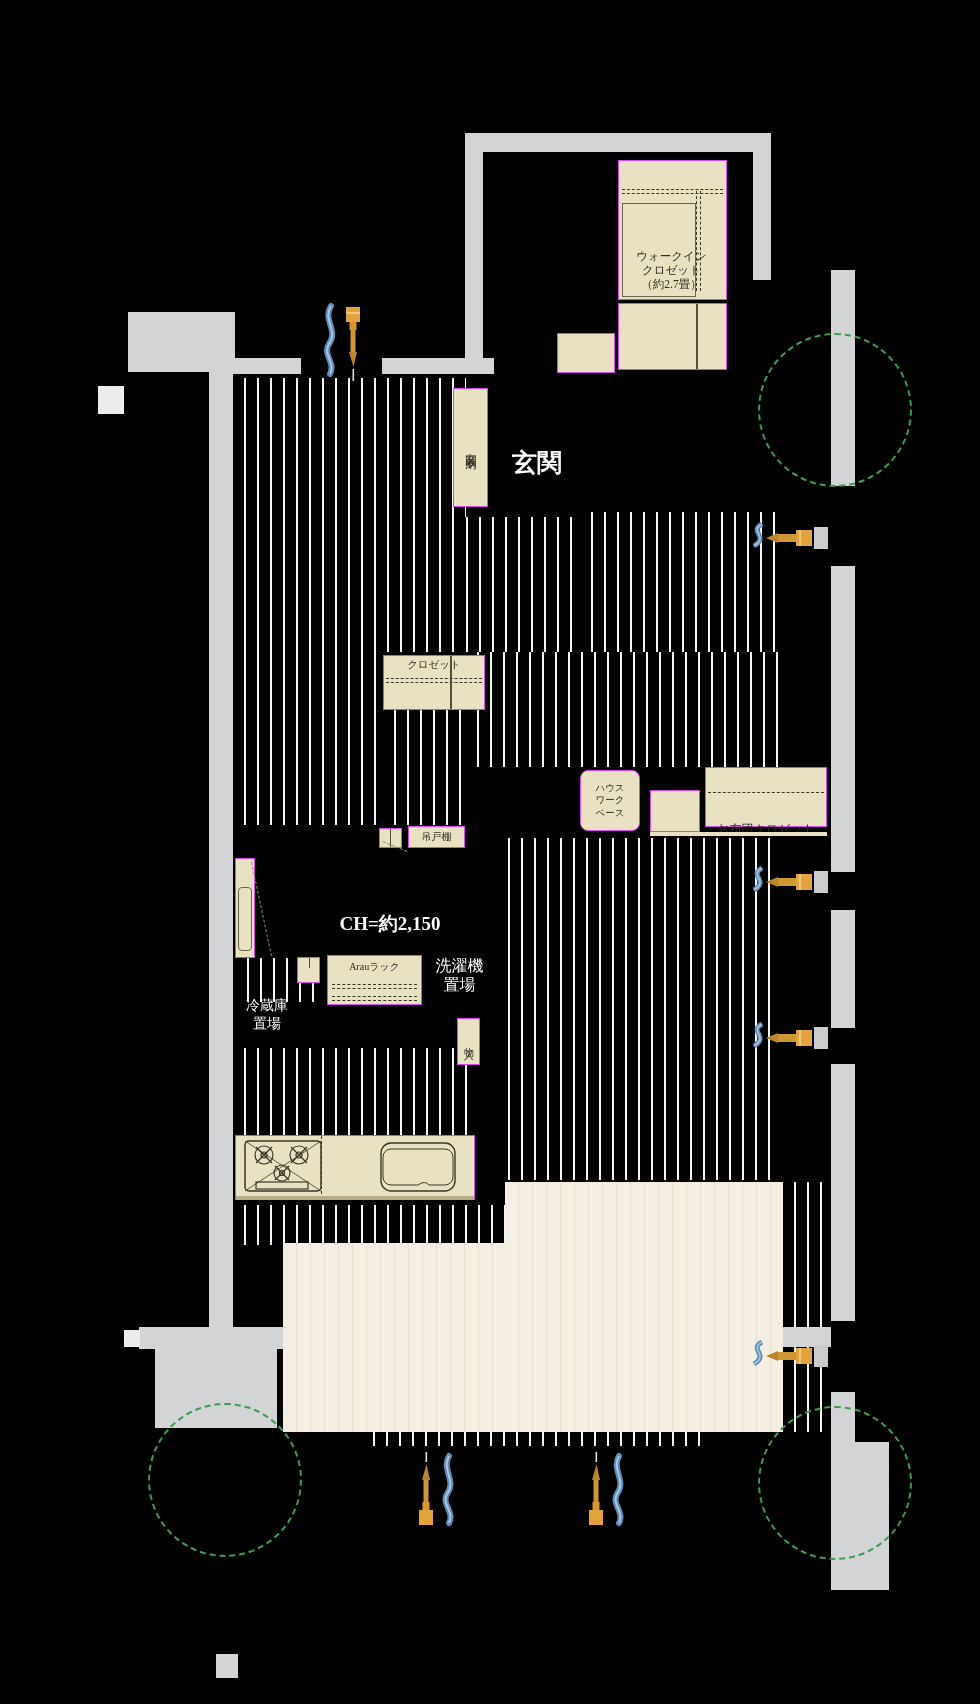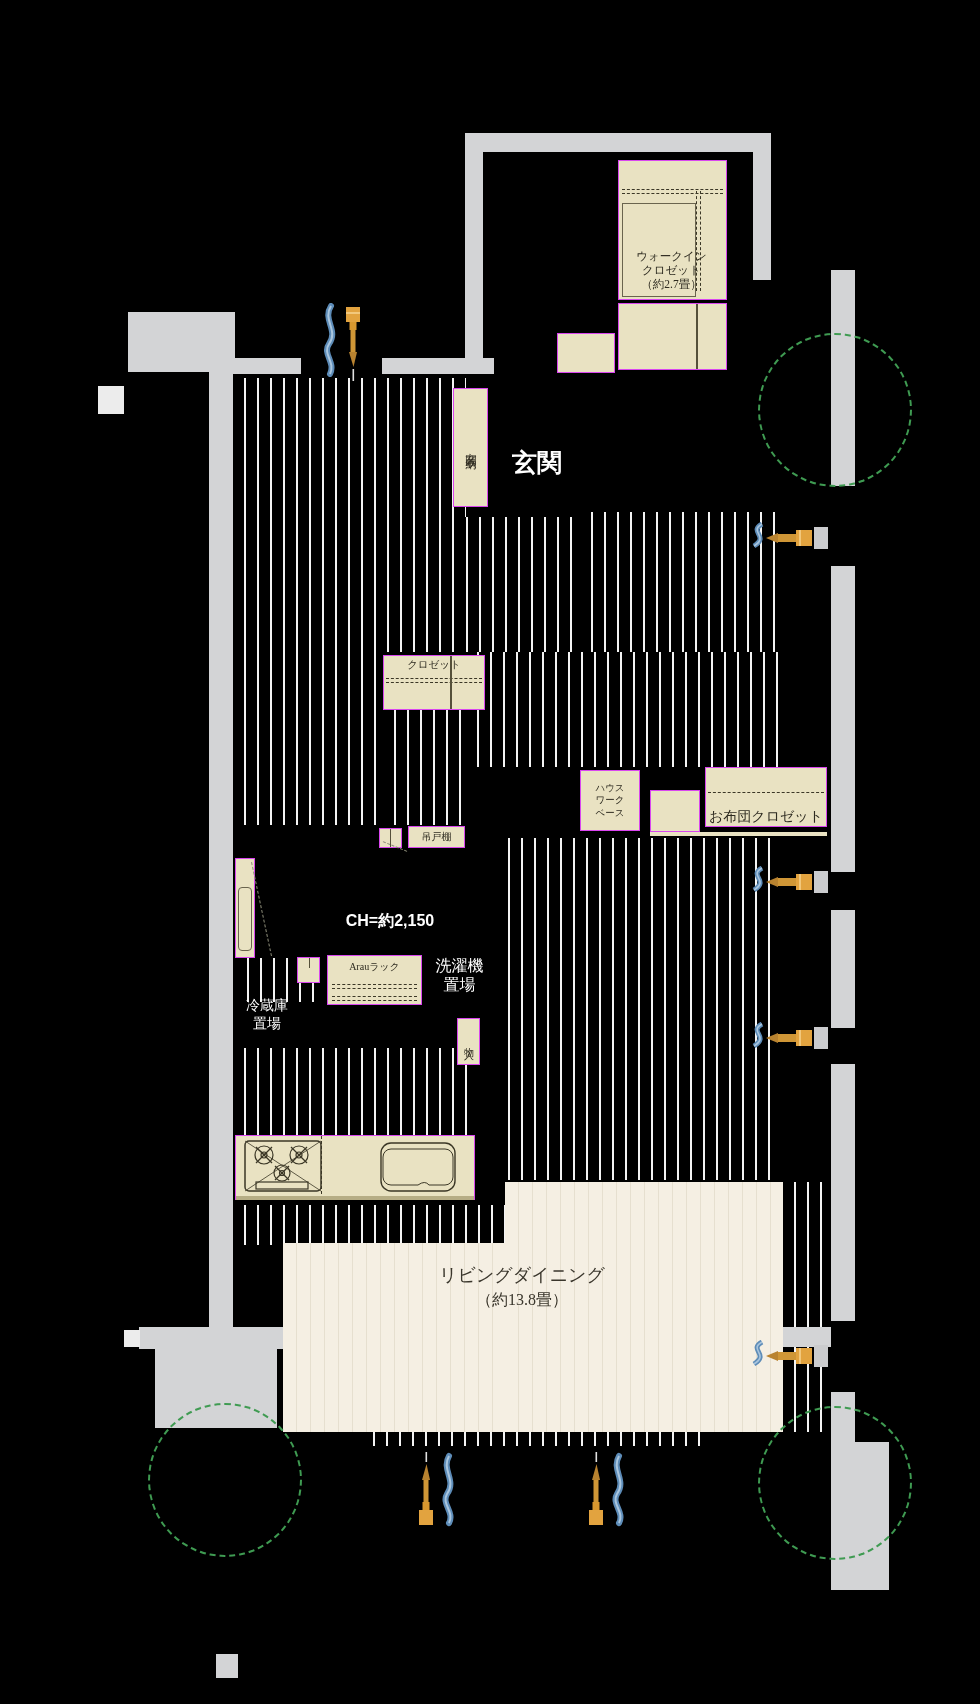--- a/index.html
+++ b/index.html
@@ -84,32 +84,32 @@
   </div>
 
   <div class="box" style="left:383px;top:655px;width:102px;height:55px;">
     <div class="abs ctr btext" style="left:0;top:1px;width:100%;height:16px;font-size:10.5px;">
       <span>クロゼット</span>
     </div>
     <div class="ddash" style="left:2px;top:22px;width:96px;"></div>
     <div class="abs" style="left:66px;top:0;width:1.5px;height:100%;background:#55503a;"></div>
   </div>
 
-  <div class="box ctr lines btext" style="left:580px;top:770px;width:60px;height:61px;font-size:9.5px;line-height:12.5px;">
+  <div class="box ctr lines btext" style="left:580px;top:770px;width:60px;height:61px;font-size:9.5px;line-height:12.5px;border-radius:8px;">
     <div>
       <span>ハウス</span>
       <span>ワーク</span>
       <span>ベース</span>
     </div>
   </div>
   <div class="box" style="left:650px;top:790px;width:50px;height:42px;"></div>
 
   <div class="box" style="left:705px;top:767px;width:122px;height:60px;">
     <div class="abs" style="left:2px;top:24px;width:116px;border-top:1.5px dashed #3b3726;"></div>
-    <div class="abs ctr btext" style="left:0;top:40px;width:100%;height:18px;font-size:14px;">
+    <div class="abs ctr btext" style="left:0;top:52px;width:100%;height:18px;font-size:12px;">
       <span>お布団クロゼット</span>
     </div>
   </div>
   <div class="box noline" style="left:650px;top:832px;width:177px;height:4px;"></div>
 
   <div class="box" style="left:379px;top:828px;width:23px;height:20px;">
     <div class="abs" style="left:10px;top:0;width:1px;height:100%;background:#55503a;"></div>
   </div>
   <div class="box ctr" style="left:408px;top:826px;width:57px;height:22px;">
     <span class="btext" style="font-size:10px;">吊戸棚</span>
@@ -164,29 +164,23 @@
       <svg width="78" height="52" viewBox="0 0 78 52">
         <rect x="2" y="2" width="74" height="48" rx="10" fill="none" stroke="#3b3726" stroke-width="1.4"></rect>
         <path d="M12,8 h54 a8,8 0 0 1 8,8 v20 a8,8 0 0 1 -8,8 h-16 q-4,-5 -11,0 h-27 a8,8 0 0 1 -8,-8 v-20 a8,8 0 0 1 8,-8 z" fill="none" stroke="#3b3726" stroke-width="1"></path>
       </svg>
     </div>
     <div class="abs" style="left:0;top:60px;width:238px;height:4px;background:#b6ad85;"></div>
   </div>
 
   <div class="ld" style="left:505px;top:1182px;width:278px;height:250px;"></div>
   <div class="ld" style="left:283px;top:1243px;width:222px;height:189px;"></div>
-  <div class="abs ctr lines" style="left:377px;top:1256px;width:290px;height:62px;color:#3a362c;">
-    <div>
-      <span style="font-size:18px;line-height:26px;">リビングダイニング</span>
-      <span style="font-size:16px;line-height:24px;">（約13.8畳）</span>
-    </div>
-  </div>
 
   <div class="wtext" style="left:512px;top:446px;font-size:25px;font-weight:bold;">玄関</div>
-  <div class="wtext ctr" style="left:338px;top:911px;width:104px;font-size:16px;font-weight:bold;font-family:Liberation Sans, sans-serif;">CH=約2,150</div>
+  <div class="wtext ctr" style="left:338px;top:911px;width:104px;font-size:19px;font-weight:bold;font-family:Liberation Serif, serif;">CH=約2,150</div>
   <div class="wtext ctr lines" style="left:412px;top:956px;width:95px;font-size:16px;line-height:19px;text-align:center;">
     <div>
       <span>洗濯機</span>
       <span>置場</span>
     </div>
   </div>
   <div class="wtext ctr lines" style="left:236px;top:997px;width:62px;font-size:14px;line-height:18px;">
     <div>
       <span>冷蔵庫</span>
       <span>置場</span>

